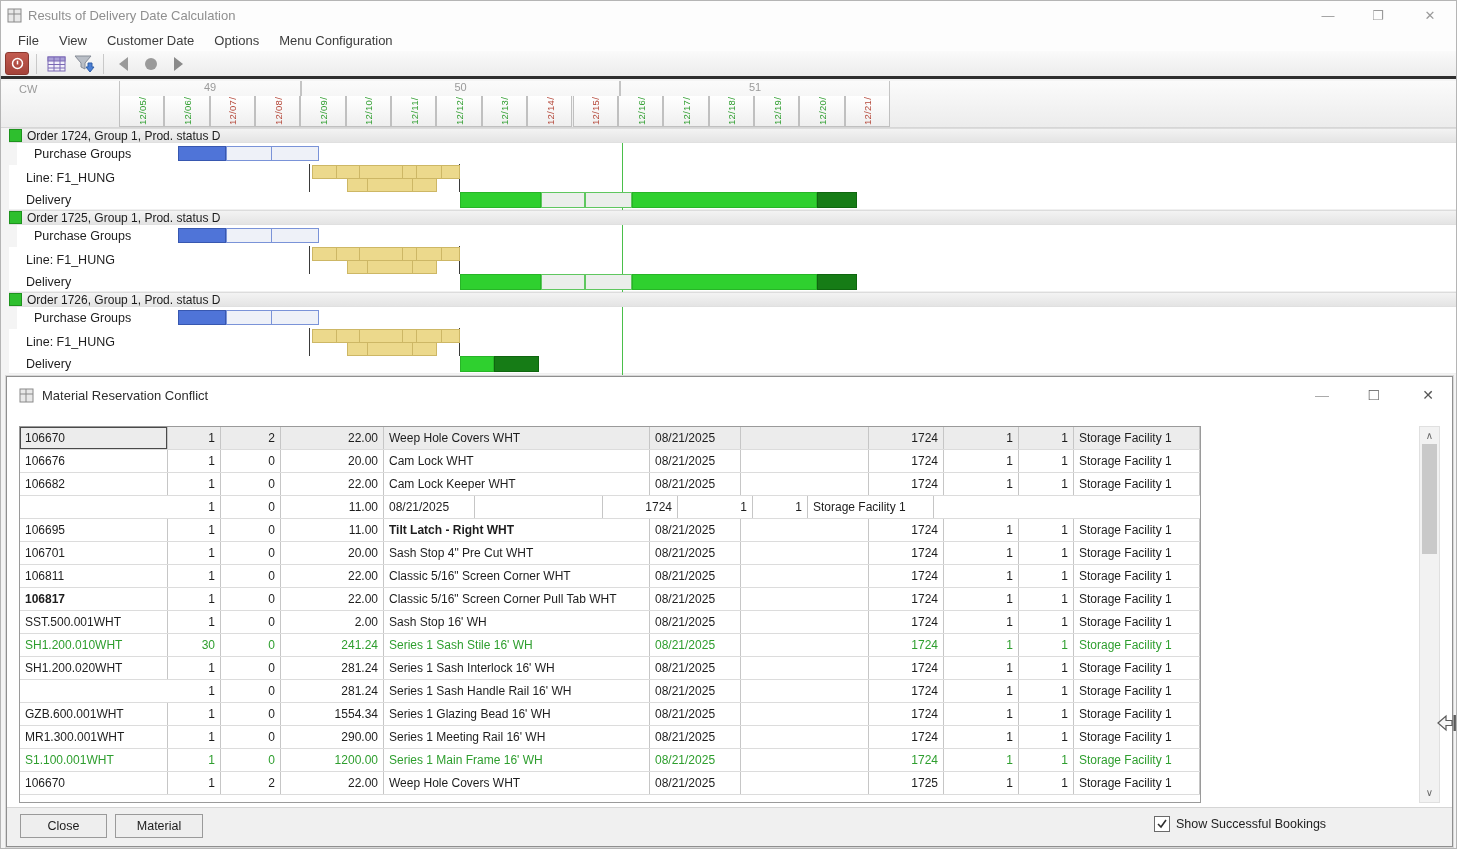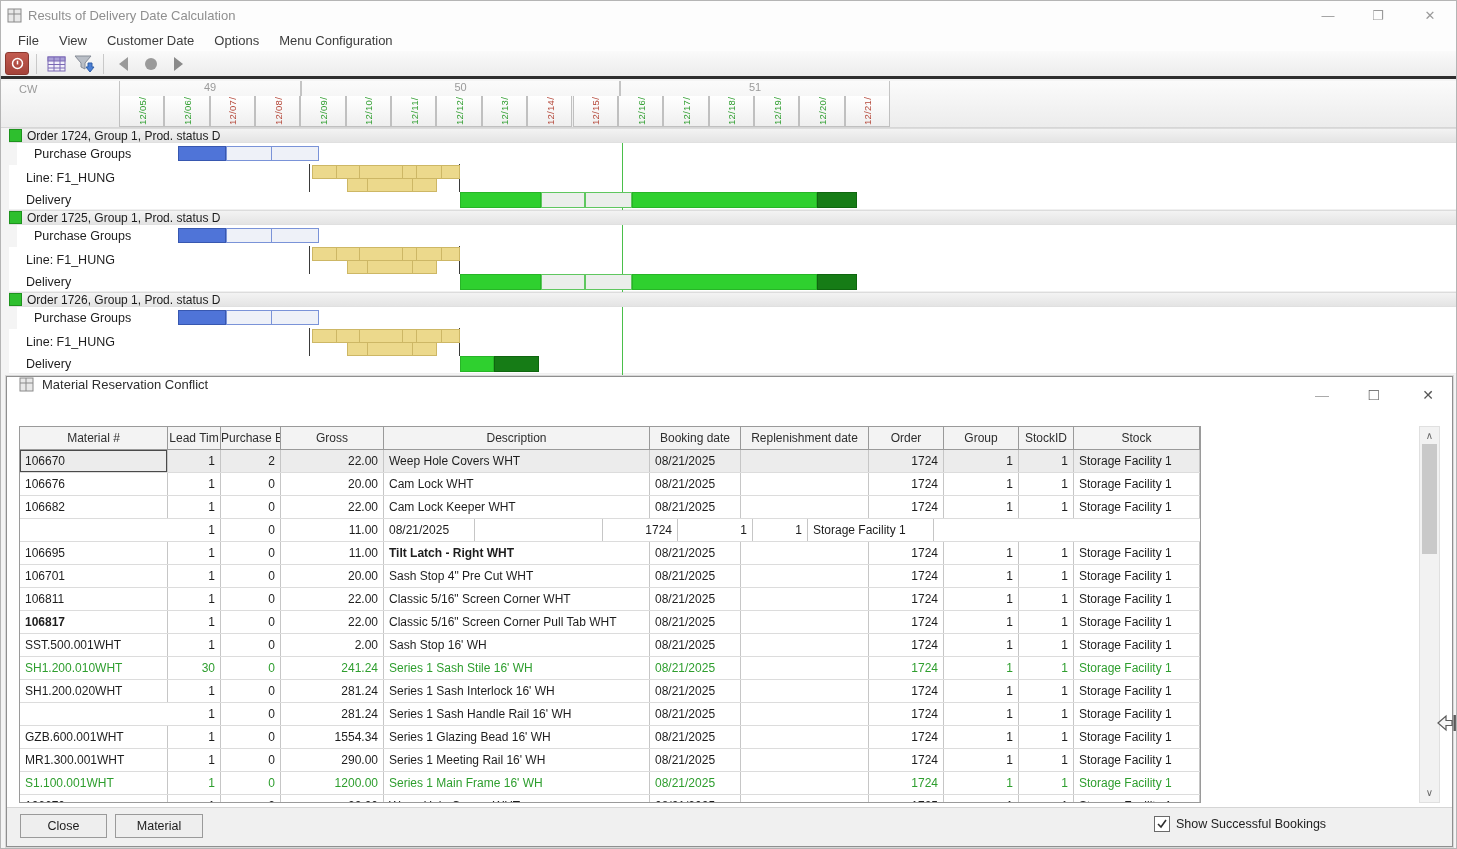--- a/index.html
+++ b/index.html
@@ -41,21 +41,21 @@
   .bar.p-light { background:#eef1f8; border:1px solid #7a93d8; }
   .bar.yellow { background:#ecd98c; border:1px solid #cdb765; }
   .bar.d-bright { background:#2fd02f; border:1px solid #27b527; }
   .bar.d-light { background:#ebeeeb; border:1px solid #5fc75f; }
   .bar.d-dark { background:#167c16; border:1px solid #0f660f; }
   .line-marker { position:absolute; z-index:5; width:1px; background:#3a3a3a; }
   .today-line { position:absolute; z-index:3; width:1px; background:#4abf4a; }
 
   
   .dialog { position:absolute; z-index:10; left:5px; top:375px; width:1447px; height:471px; background:#ffffff; border:1px solid #8f8f8f; box-shadow:0 0 0 1px #d8d8d8; }
-  .dlg-titlebar { position:relative; height:36px; background:#ffffff; display:flex; padding-left:12px; }
+  .dlg-titlebar { position:relative; height:36px; background:#ffffff; display:flex; align-items:center; padding-left:12px; }
   .dlg-title { font-size:13px; color:#2e2e2e; margin-left:8px; }
   .dlg-ctrl { position:absolute; top:6px; width:34px; height:24px; display:flex; align-items:center; justify-content:center; color:#555; font-size:14px; }
   .tbl { position:absolute; left:12px; top:49px; width:1182px; height:377px; border:1px solid #9a9a9a; overflow:hidden; background:#fff; }
   .tbl-header { display:flex; height:23px; background:#f3f3f3; border-bottom:1px solid #9a9a9a; }
   .th { font-size:12px; color:#2e2e2e; text-align:center; line-height:22px; border-right:1px solid #9a9a9a; overflow:hidden; white-space:nowrap; flex:none; }
   .tr { display:flex; height:23px; border-bottom:1px solid #dcdcdc; background:#fff; }
   .tr.sel { background:#ececec; }
   .tr.green .td { color:#2e9e2e; }
   .td { font-size:12px; color:#1d1d1d; line-height:22px; padding:0 5px; border-right:1px solid #c6c6c6; overflow:hidden; white-space:nowrap; flex:none; }
   .td.r { text-align:right; }
@@ -312,33 +312,20 @@
         <line x1="1" y1="6" x2="14" y2="6" stroke="#8a8a8a"></line>
         <line x1="7" y1="1" x2="7" y2="14" stroke="#8a8a8a"></line>
       </svg>
       <span class="dlg-title">Material Reservation Conflict</span>
       <div class="dlg-ctrl" style="left:1298px;color:#aaa">—</div>
       <div class="dlg-ctrl" style="left:1350px;font-size:17px">□</div>
       <div class="dlg-ctrl" style="left:1404px">✕</div>
     </div>
 
     <div class="tbl">
-      <div class="tbl-header" id="tbl-header">
-          <div class="th" style="width: 148px;">Material #</div>
-          <div class="th" style="width: 53px;">Lead Tim</div>
-          <div class="th" style="width: 60px;">Purchase B</div>
-          <div class="th" style="width: 103px;">Gross</div>
-          <div class="th" style="width: 266px;">Description</div>
-          <div class="th" style="width: 91px;">Booking date</div>
-          <div class="th" style="width: 128px;">Replenishment date</div>
-          <div class="th" style="width: 75px;">Order</div>
-          <div class="th" style="width: 75px;">Group</div>
-          <div class="th" style="width: 55px;">StockID</div>
-          <div class="th" style="width: 126px;">Stock</div>
-        </div>
       <div id="tbl-rows">
           <div class="tr sel">
             <div class="td focus" style="width: 148px;">106670</div>
             <div class="td r" style="width: 53px;">1</div>
             <div class="td r" style="width: 60px;">2</div>
             <div class="td r" style="width: 103px;">22.00</div>
             <div class="td" style="width: 266px;">Weep Hole Covers WHT</div>
             <div class="td" style="width: 91px;">08/21/2025</div>
             <div class="td" style="width: 128px;"></div>
             <div class="td r" style="width: 75px;">1724</div>

